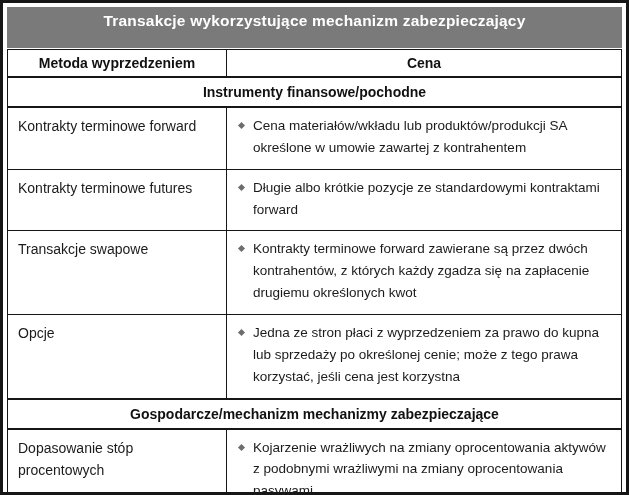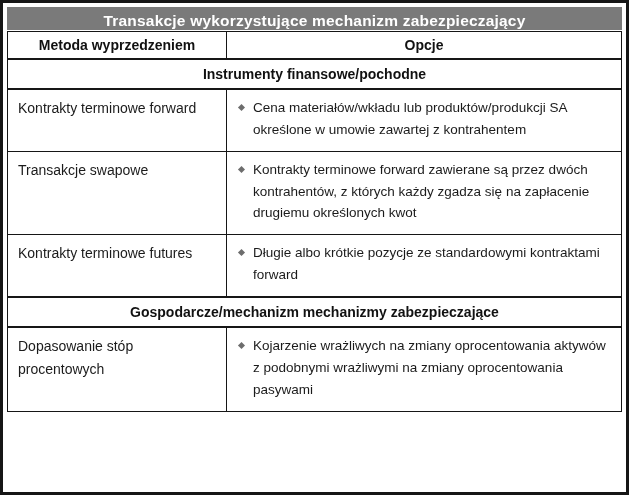--- a/index.html
+++ b/index.html
@@ -11,21 +11,21 @@
     overflow: hidden;
   }
   .frame {
     position: absolute;
     inset: 0;
     border: 3px solid #161616;
     padding: 4px 4px 4px 4px;
     background: #ffffff;
   }
   .title-bar {
-    height: 23px;
+    height: 41px;
     line-height: 27px;
     background: #7a7a7a;
     color: #ffffff;
     font-weight: bold;
     font-size: 15.5px;
     text-align: center;
     letter-spacing: 0.2px;
   }
   table {
     width: 100%;
@@ -90,51 +90,60 @@
 <div class="frame">
   <div class="title-bar" style="background: rgb(122, 122, 122); color: rgb(255, 255, 255);">Transakcje wykorzystujące mechanizm zabezpieczający</div>
   <table>
     <colgroup>
       <col class="c1">
       <col class="c2">
     </colgroup>
     <thead>
       <tr>
         <th>Metoda wyprzedzeniem</th>
-        <th>Opcje</th>
+        <th>Cena</th>
       </tr>
     </thead>
     <tbody>
         <tr class="section-row">
           <td colspan="2">Instrumenty finansowe/pochodne</td>
         </tr>
         <tr>
           <td class="method-cell">Kontrakty terminowe forward</td>
           <td class="desc-cell">
             <div class="desc-wrap">
               <span class="bullet" style="background: rgb(109, 109, 109);"></span>
               <span class="desc-text">Cena materiałów/wkładu lub produktów/produkcji SA określone w umowie zawartej z kontrahentem</span>
             </div>
           </td>
         </tr>
         <tr>
+          <td class="method-cell">Kontrakty terminowe futures</td>
+          <td class="desc-cell">
+            <div class="desc-wrap">
+              <span class="bullet" style="background: rgb(109, 109, 109);"></span>
+              <span class="desc-text">Długie albo krótkie pozycje ze standardowymi kontraktami forward</span>
+            </div>
+          </td>
+        </tr>
+        <tr>
           <td class="method-cell">Transakcje swapowe</td>
           <td class="desc-cell">
             <div class="desc-wrap">
               <span class="bullet" style="background: rgb(109, 109, 109);"></span>
               <span class="desc-text">Kontrakty terminowe forward zawierane są przez dwóch kontrahentów, z których każdy zgadza się na zapłacenie drugiemu określonych kwot</span>
             </div>
           </td>
         </tr>
         <tr>
-          <td class="method-cell">Kontrakty terminowe futures</td>
+          <td class="method-cell">Opcje</td>
           <td class="desc-cell">
             <div class="desc-wrap">
               <span class="bullet" style="background: rgb(109, 109, 109);"></span>
-              <span class="desc-text">Długie albo krótkie pozycje ze standardowymi kontraktami forward</span>
+              <span class="desc-text">Jedna ze stron płaci z wyprzedzeniem za prawo do kupna lub sprzedaży po określonej cenie; może z tego prawa korzystać, jeśli cena jest korzystna</span>
             </div>
           </td>
         </tr>
         <tr class="section-row">
           <td colspan="2">Gospodarcze/mechanizm mechanizmy zabezpieczające</td>
         </tr>
         <tr>
           <td class="method-cell">Dopasowanie stóp procentowych</td>
           <td class="desc-cell">
             <div class="desc-wrap">

